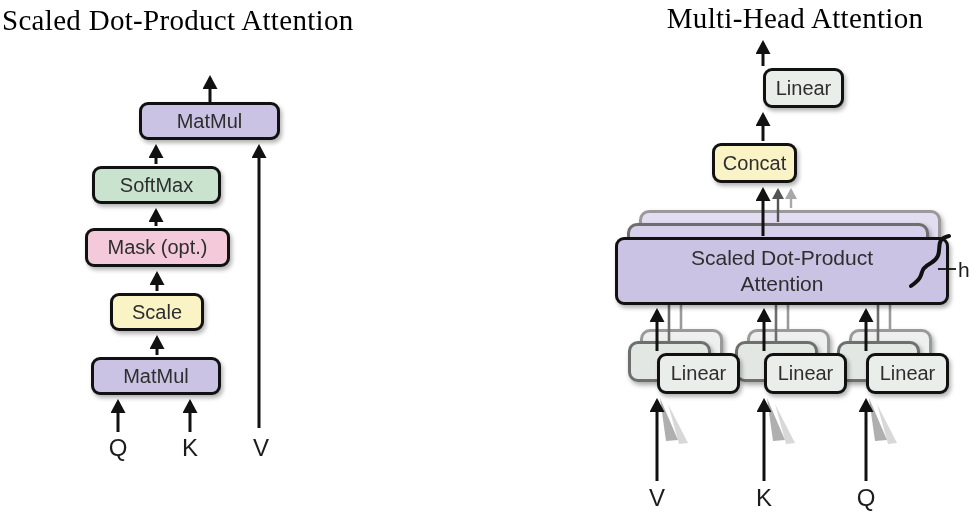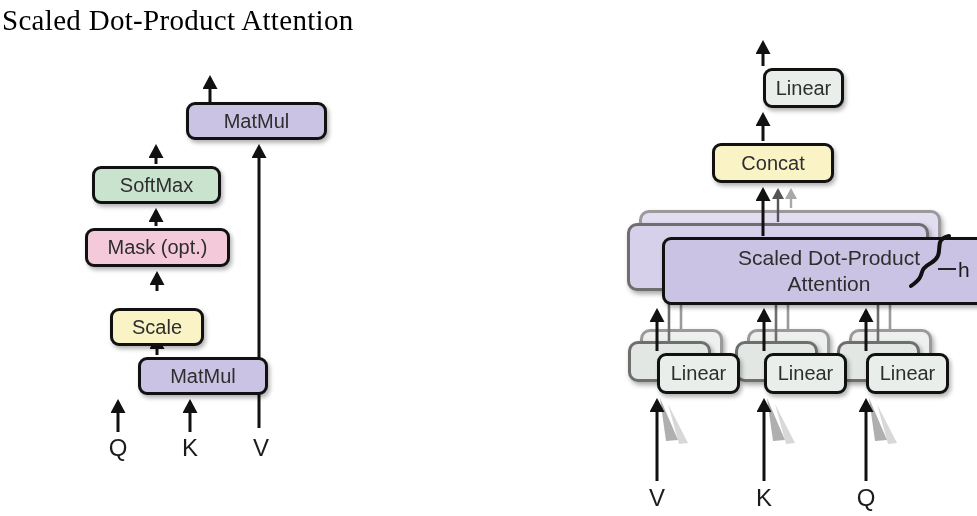--- a/index.html
+++ b/index.html
@@ -13,33 +13,33 @@
   #svg-back{z-index:2;}
   #svg-front{z-index:4;}
   .box{position:absolute;box-sizing:border-box;border:3px solid #111;border-radius:9px;
        display:flex;align-items:center;justify-content:center;text-align:center;
        color:#2e2e2e;font-size:20px;line-height:1.25;z-index:3;
        box-shadow:2px 3px 4px rgba(0,0,0,.30);}
   .ghost{position:absolute;box-sizing:border-box;border-radius:10px;z-index:1;
          box-shadow:2px 3px 5px rgba(0,0,0,.35);}
   .ghost.mid{border:3px solid #6e6e6e;}
   .ghost.out{border:3px solid #9a9a9a;}
-  .purple{background:#cbc3e3;margin-left:47px;} .green{background:#c9e3cf;align-items:center;} .pink{background:#f4c9da;}
+  .purple{background:#cbc3e3;} .green{background:#c9e3cf;align-items:center;} .pink{background:#f4c9da;}
   .yellow{background:#f9f3c6;} .grayg{background:#e9eeea;margin-left:41px;}
   .gp-mid{background:#d6d0ea;} .gp-out{background:#e2ddf1;}
   .gl-mid{background:#e2e7e3;} .gl-out{background:#edf0ee;}
   
   #b-matmul-top{left:139px;top:102px;width:141px;height:38px;}
   #b-softmax{left:92px;top:166px;width:129px;height:38px;}
   #b-mask{left:85px;top:228px;width:145px;height:39px;align-items:center;}
-  #b-scale{left:110px;top:293px;width:94px;height:38px;margin-top:15px;}
+  #b-scale{left:110px;top:293px;width:94px;height:38px;}
   #b-matmul-bot{left:91px;top:357px;width:130px;height:38px;}
   
   #b-linear-top{left:722px;top:68px;width:81px;height:40px;}
-  #b-concat{left:712px;top:143px;width:122px;height:40px;}
+  #b-concat{left:712px;top:143px;width:85px;height:40px;}
   #b-sdpa{left:615px;top:237px;width:334px;height:68px;font-size:21px;}
   #g-sdpa-mid{left:627px;top:223px;width:302px;height:68px;}
   #g-sdpa-out{left:639px;top:210px;width:302px;height:68px;}
   #b-linear-v{left:616px;top:353px;width:83px;height:41px;}
   #b-linear-k{left:723px;top:353px;width:83px;height:41px;}
   #b-linear-q{left:825px;top:353px;width:83px;height:41px;}
   .glin{width:83px;height:41px;}
   #g-lv-mid{left:628px;top:341px;} #g-lv-out{left:640px;top:329px;}
   #g-lk-mid{left:735px;top:341px;} #g-lk-out{left:747px;top:329px;}
   #g-lq-mid{left:837px;top:341px;} #g-lq-out{left:849px;top:329px;}
@@ -47,20 +47,21 @@
   #lbl-q{left:96px;top:434px;} #lbl-k{left:168px;top:434px;} #lbl-v{left:239px;top:434px;}
   #lbl-rv{left:635px;top:484px;} #lbl-rk{left:742px;top:484px;} #lbl-rq{left:844px;top:484px;}
   #lbl-h{position:absolute;left:958px;top:258px;font-size:21px;color:#1c1c1c;z-index:4;}
 </style>
 </head>
 <body>
 
 <div id="canvas">
 
   <div class="title" id="left-title">Scaled Dot-Product Attention</div>
+  <div class="title" id="right-title">Multi-Head Attention</div>
 
   <div class="ghost out gp-out" id="g-sdpa-out"></div>
   <div class="ghost mid gp-mid" id="g-sdpa-mid"></div>
   <div class="ghost out gl-out glin" id="g-lv-out"></div>
   <div class="ghost mid gl-mid glin" id="g-lv-mid"></div>
   <div class="ghost out gl-out glin" id="g-lk-out"></div>
   <div class="ghost mid gl-mid glin" id="g-lk-mid"></div>
   <div class="ghost out gl-out glin" id="g-lq-out"></div>
   <div class="ghost mid gl-mid glin" id="g-lq-mid"></div>
 

